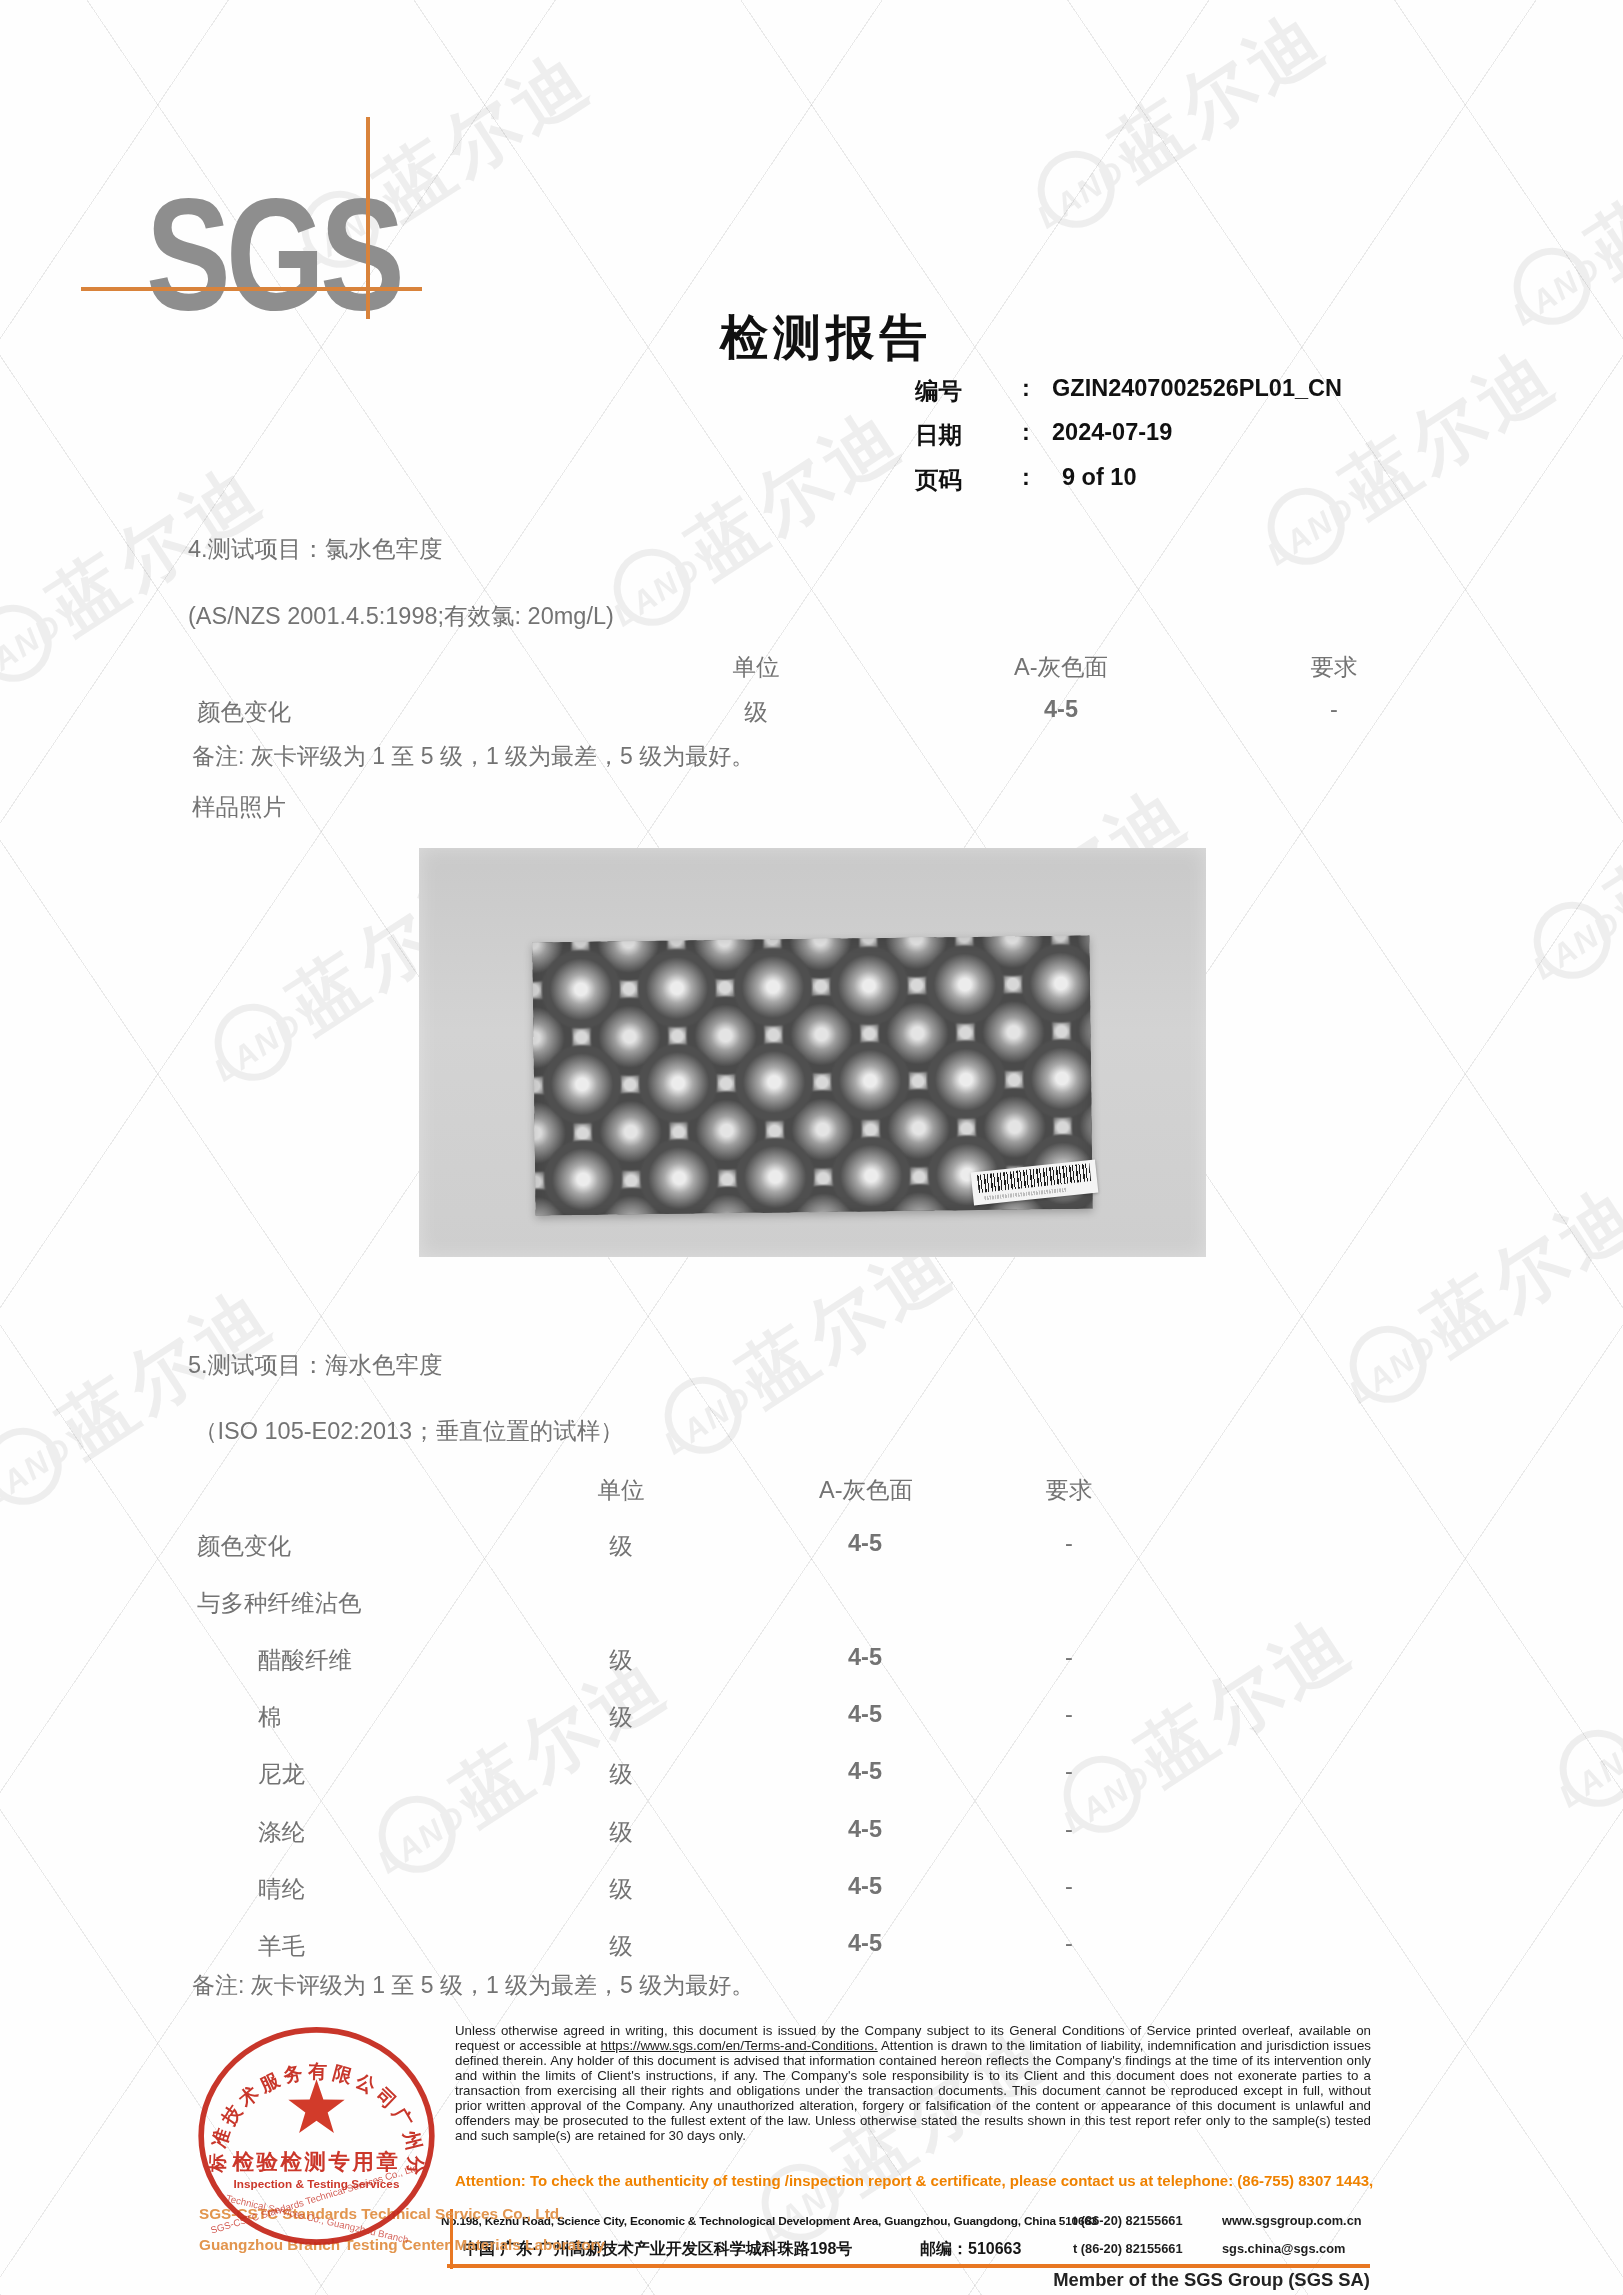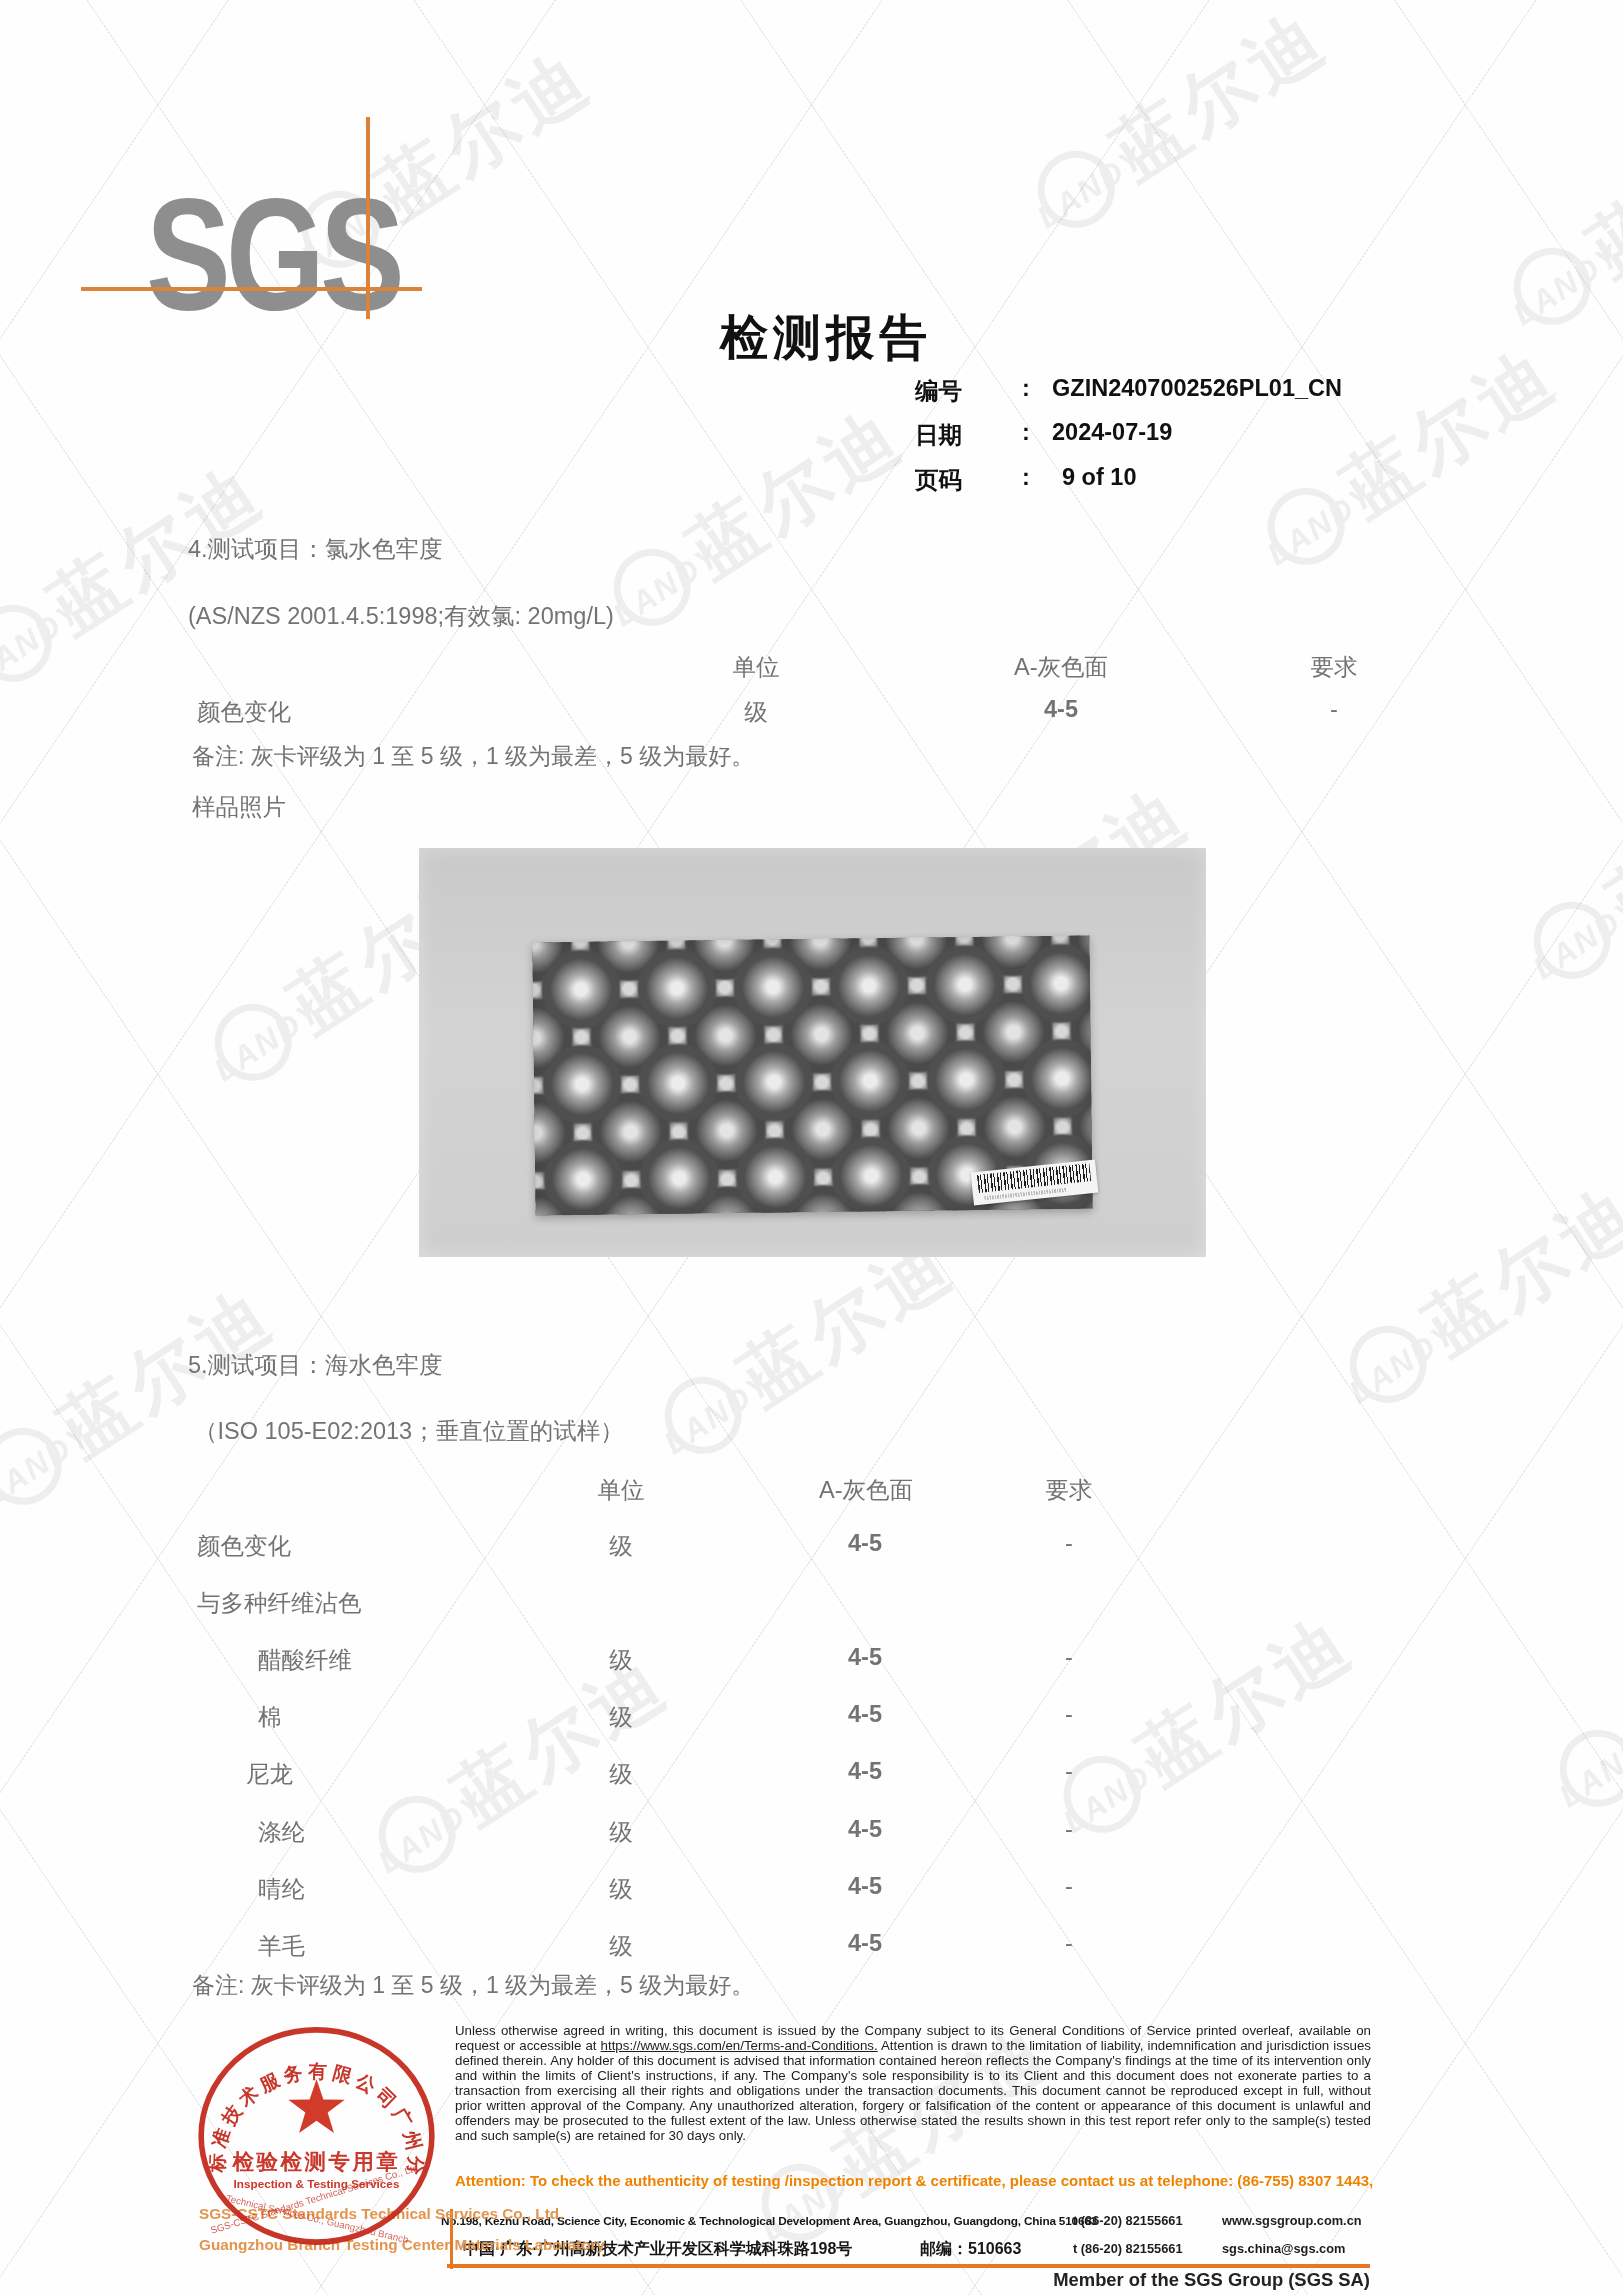--- a/index.html
+++ b/index.html
@@ -243,21 +243,21 @@
     <div class="abs cjk ctr bold" style="left:865px;top:1644px">4-5</div>
     <div class="abs cjk ctr" style="left:1069px;top:1644px">-</div>
   </div>
   <div>
     <div class="abs cjk" style="left:258px;top:1701px">棉</div>
     <div class="abs cjk ctr" style="left:621px;top:1701px">级</div>
     <div class="abs cjk ctr bold" style="left:865px;top:1701px">4-5</div>
     <div class="abs cjk ctr" style="left:1069px;top:1701px">-</div>
   </div>
   <div>
-    <div class="abs cjk" style="left:246px;top:1758px">尼龙</div>
+    <div class="abs cjk" style="left:258px;top:1758px">尼龙</div>
     <div class="abs cjk ctr" style="left:621px;top:1758px">级</div>
     <div class="abs cjk ctr bold" style="left:865px;top:1758px">4-5</div>
     <div class="abs cjk ctr" style="left:1069px;top:1758px">-</div>
   </div>
   <div>
     <div class="abs cjk" style="left:258px;top:1816px">涤纶</div>
     <div class="abs cjk ctr" style="left:621px;top:1816px">级</div>
     <div class="abs cjk ctr bold" style="left:865px;top:1816px">4-5</div>
     <div class="abs cjk ctr" style="left:1069px;top:1816px">-</div>
   </div>

